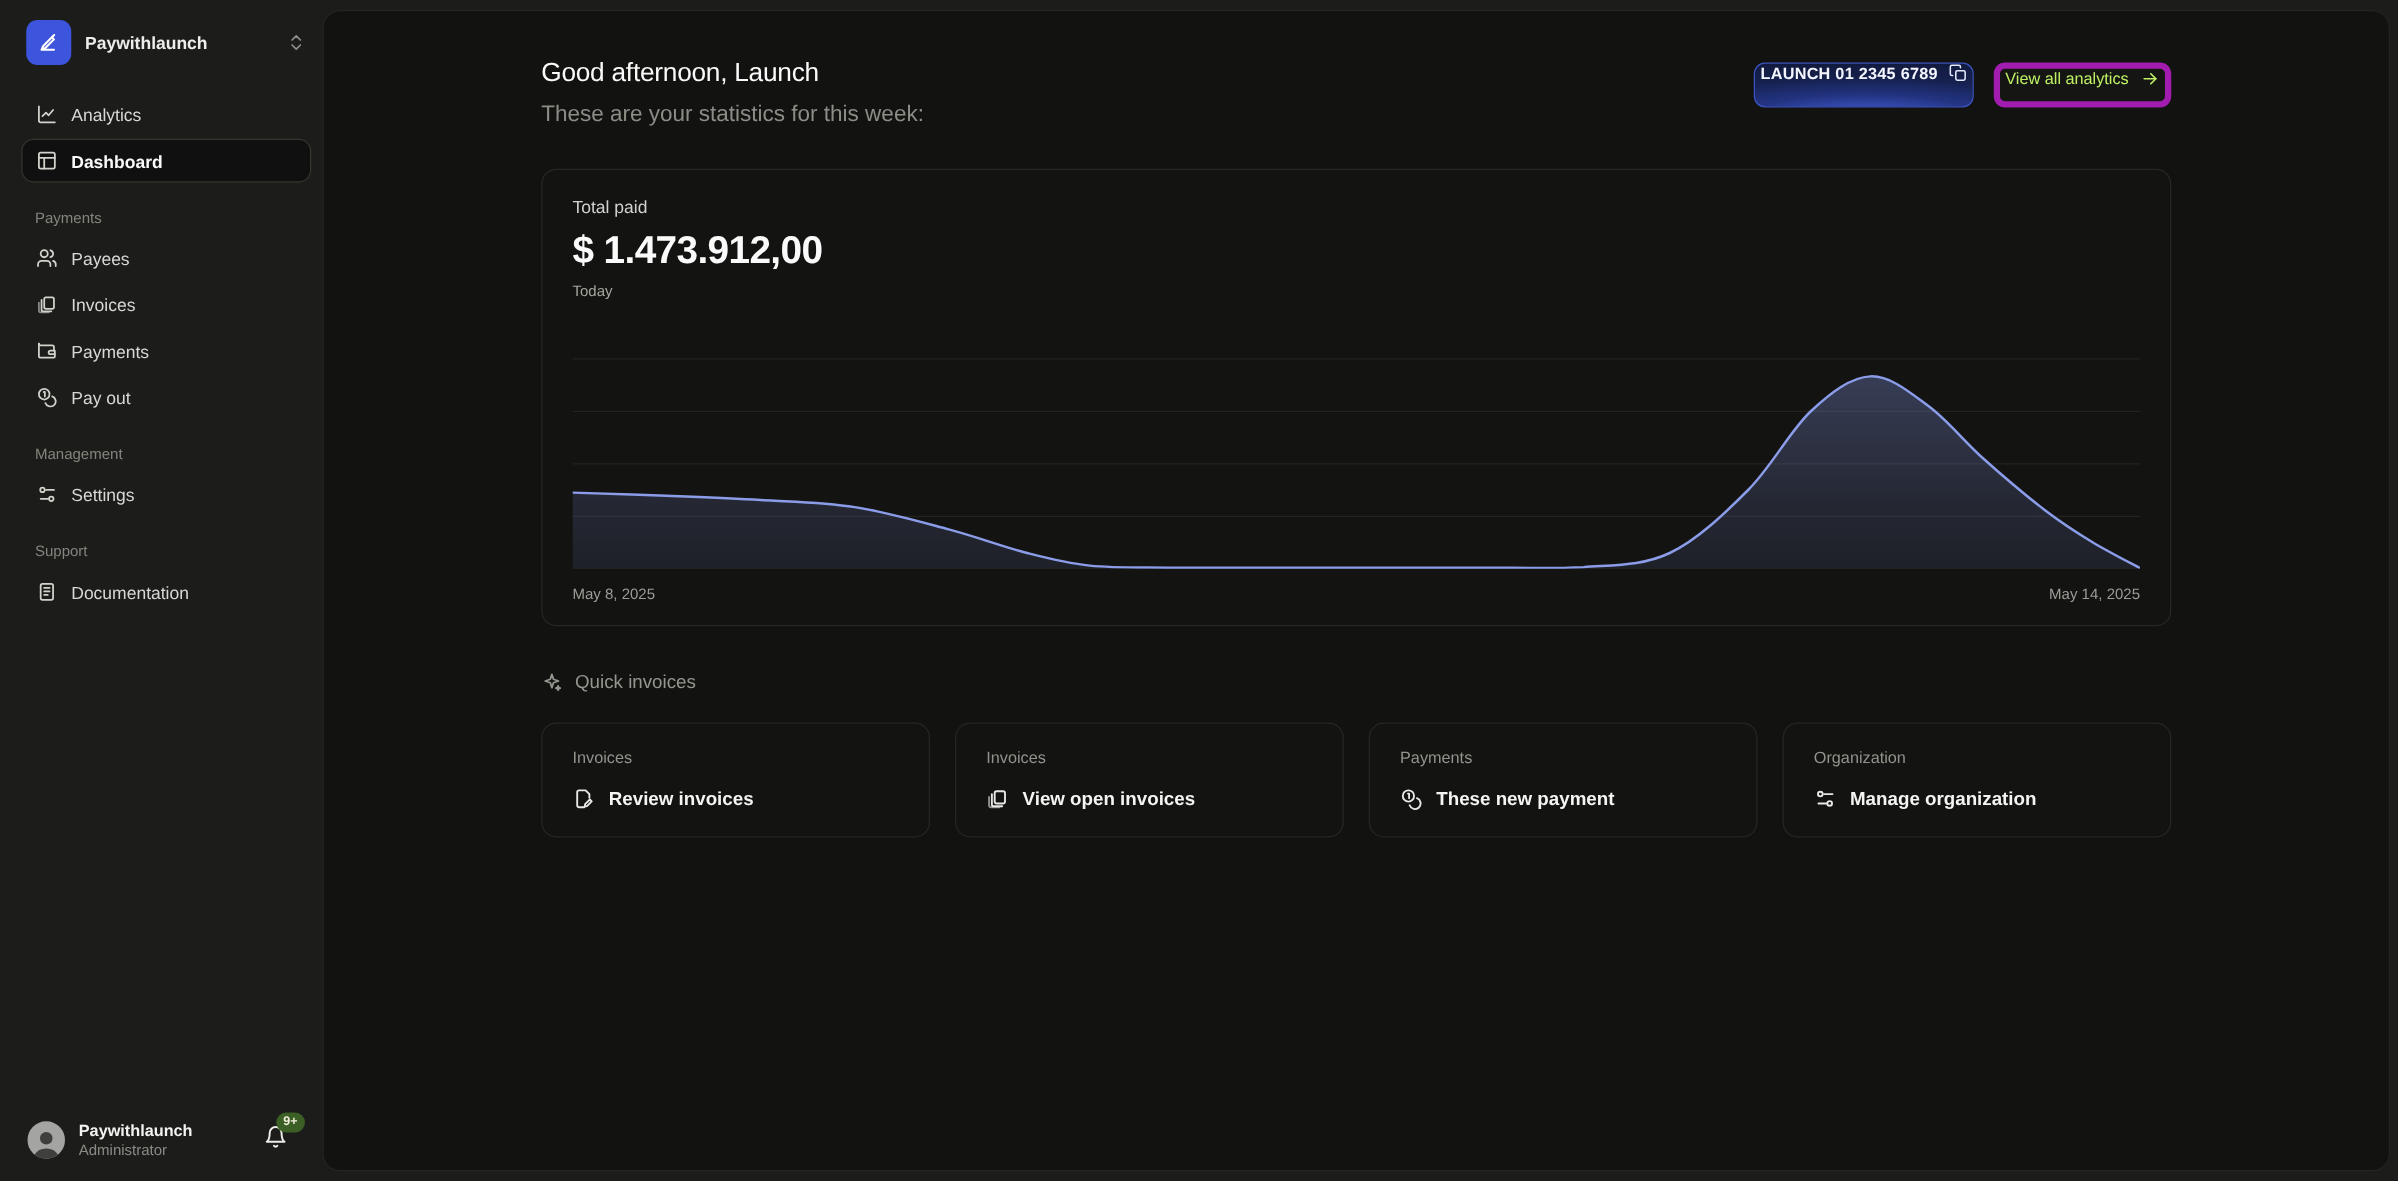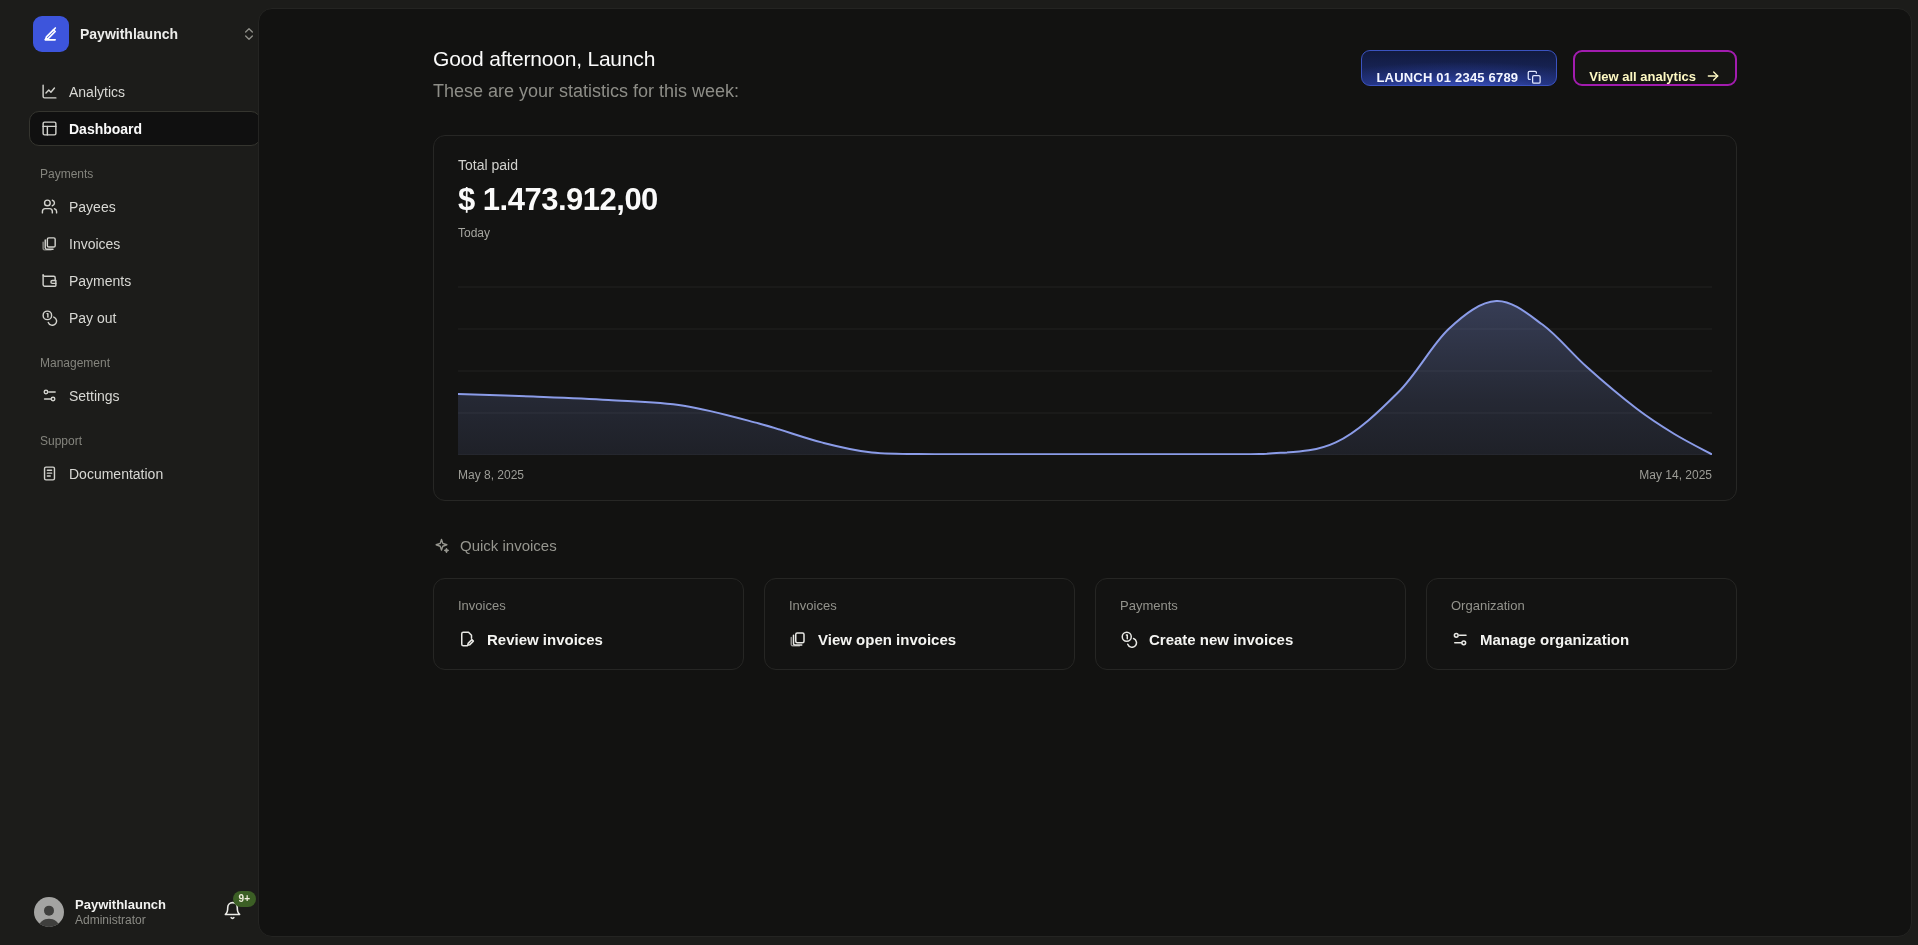--- a/index.html
+++ b/index.html
@@ -6,21 +6,21 @@
   body{
     width:1918px;height:945px;overflow:hidden;
     background:#1c1c1a;
     font-family:"Liberation Sans","DejaVu Sans",sans-serif;
     -webkit-font-smoothing:antialiased;
   }
   .ic{display:inline-block;flex-shrink:0}
   .ic svg{display:block;width:100%;height:100%}
 
   
-  .sidebar{position:fixed;left:16px;top:0;bottom:0;width:258px;box-sizing:border-box;
+  .sidebar{position:fixed;left:4px;top:0;bottom:0;width:258px;box-sizing:border-box;
     padding:12px 13px 16px;display:flex;flex-direction:column}
   .ws-row{display:flex;align-items:center;gap:11px;padding:4px 4px;border-radius:10px;cursor:pointer}
   .logo{width:36px;height:36px;border-radius:9px;background:#3d55dc;display:flex;align-items:center;justify-content:center;color:#fff}
   .logo .ic{width:20px;height:20px}
   .ws-name{font-size:14px;font-weight:700;color:#ededeb}
   .ws-chevron{margin-left:auto;color:#8f8f89;width:16px;height:16px}
   .nav{margin-top:18px;display:flex;flex-direction:column;gap:2px}
   .nav-item{display:flex;align-items:center;gap:11px;padding:8px 11px;border-radius:10px;
     color:#d8d8d4;font-size:14px;border:1px solid transparent;cursor:pointer}
   .nav-item .ic{width:17px;height:17px;color:#d2d2cd}
@@ -42,29 +42,29 @@
   
   .main-wrap{position:fixed;left:258px;top:0;right:0;bottom:0;padding:8px 6px 8px 0;box-sizing:border-box}
   .panel{width:100%;height:100%;background:#121211;border:1px solid #242422;border-radius:14px;
     box-sizing:border-box;overflow:hidden}
   .content{width:1304px;margin:0 auto;padding-top:38px}
 
   .header-row{display:flex;justify-content:space-between;align-items:flex-start}
   .greeting{margin:0;font-size:21px;font-weight:400;color:#fafafa;letter-spacing:-0.2px}
   .subtitle{margin:10px 0 0;font-size:18px;color:#8d8d87}
   .header-actions{display:flex;gap:16px;align-items:center;margin-top:3px}
-  .btn{height:36px;display:flex;align-items:flex-end;gap:9px;padding:0 14px;border-radius:9px;
+  .btn{height:36px;display:flex;align-items:flex-start;gap:9px;padding:0 4px;border-radius:9px;
     font-size:13px;cursor:pointer;box-sizing:border-box;white-space:nowrap}
   .btn-account{
     background:
       radial-gradient(130% 150% at 50% 140%, rgba(84,114,255,.9) 0%, rgba(45,66,170,.45) 45%, rgba(18,26,62,0) 72%),
       linear-gradient(180deg,#111a3e,#1c2a66);
     border:1px solid #3b53c0;color:#f4f6ff;font-weight:700;letter-spacing:.2px}
   .btn-account .ic{width:15px;height:15px;color:#e2e8ff}
-  .btn-ghost{background:#151513;border:2px solid #a21caf;color:#fef9c3;font-weight:700}
+  .btn-ghost{background:#151513;border:5px solid #a21caf;color:#bef264;font-weight:400}
   .btn-ghost .ic{width:16px;height:16px}
 
   .stats-card{margin-top:33px;background:#131312;border:1px solid #272725;border-radius:12px;
     padding:21px 24px 18px;box-sizing:border-box}
   .card-title{font-size:14px;color:#d2d2ce}
   .amount{margin-top:9px;font-size:31px;font-weight:700;color:#fafafa;letter-spacing:-.5px}
   .period{margin-top:8px;font-size:12px;color:#a6a6a0}
   .chart{display:block;width:100%;height:210px;margin-top:5px}
   .dates{display:flex;justify-content:space-between;margin-top:13px;font-size:12px;color:#9d9d97}
 
@@ -323,21 +323,21 @@
           <div class="qa-card">
             <div class="qa-cat">Payments</div>
             <div class="qa-action">
               <span class="ic">
                   <svg viewBox="0 0 24 24" fill="none" stroke="currentColor" stroke-width="2" stroke-linecap="round" stroke-linejoin="round">
                     <circle cx="9" cy="9" r="6"></circle>
                     <path d="M18.1 11.4A6 6 0 1 1 10.3 19"></path>
                     <path d="M8.5 6.5h1.2v5"></path>
                   </svg>
                 </span>
-              <span>Create new invoices</span>
+              <span>These new payment</span>
             </div>
           </div>
 
           <div class="qa-card">
             <div class="qa-cat">Organization</div>
             <div class="qa-action">
               <span class="ic">
                   <svg viewBox="0 0 24 24" fill="none" stroke="currentColor" stroke-width="2" stroke-linecap="round" stroke-linejoin="round">
                     <path d="M20 7h-9"></path>
                     <path d="M14 17H5"></path>

